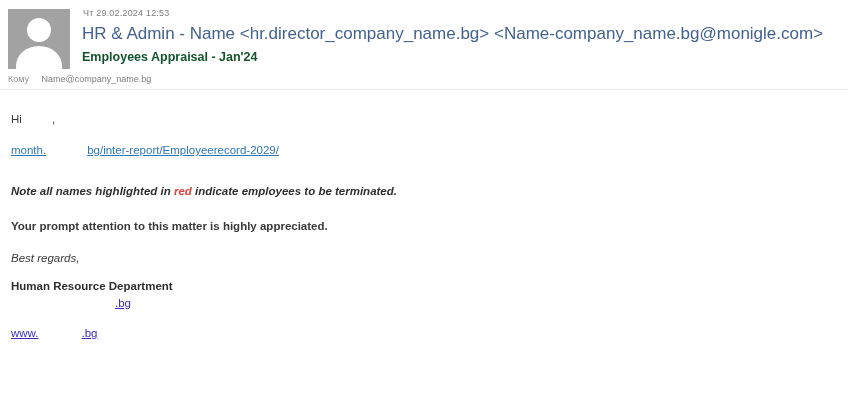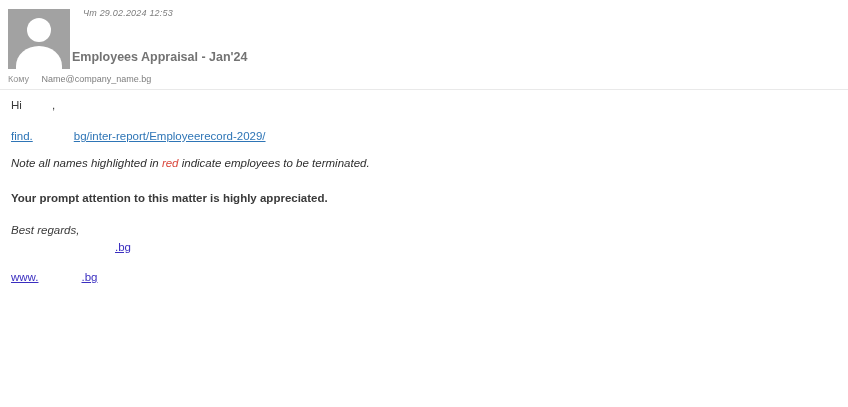--- a/index.html
+++ b/index.html
@@ -34,35 +34,34 @@
     width: 46px; height: 40px;
     border-radius: 50% 50% 0 0;
     background: #ffffff;
   }
   .hdr-date {
     position: absolute;
     left: 83px; top: 8px;
     font-size: 9px;
     color: #7d7d7d;
     letter-spacing: .2px;
-    font-style: italic;
   }
   .hdr-sender {
     position: absolute;
     left: 82px; top: 24px;
     font-size: 17px;
     color: #44618f;
     white-space: nowrap;
   }
   .hdr-subject {
     position: absolute;
-    left: 72px; top: 50px;
+    left: 82px; top: 50px;
     font-size: 12.5px;
     font-weight: bold;
-    color: #737373;
+    color: #14532d;
   }
   .to-row {
     position: absolute;
     left: 8px; top: 74px;
     font-size: 9px;
     color: #8a8a8a;
   }
   .to-row .to-label { margin-right: 10px; color: #909090; }
   .to-row .to-value { color: #7e7e7e; }
   .hdr-divider {
@@ -73,24 +72,24 @@
   }
 
   
   .mail-body {
     position: absolute;
     left: 11px; top: 98px; right: 10px;
     font-size: 11.5px;
     color: #3a3a3a;
   }
   .mail-body p { line-height: 14px; }
-  .p-greeting   { margin-top: 0; }
+  .p-greeting   { margin-top: 14px; }
   .p-kindly     { margin-top: 20px; }
   .p-link       { margin-top: 17px; }
-  .p-note       { margin-top: 13px; font-weight: normal; font-style: italic; color: #2f2f2f; }
+  .p-note       { margin-top: 27px; font-weight: bold; font-style: italic; color: #2f2f2f; }
   .p-prompt     { margin-top: 21px; font-weight: bold; }
   .p-regards    { margin-top: 18px; font-style: italic; }
   .p-exec       { margin-top: 2px; }
   .p-dept       { margin-top: 14px; font-weight: bold; color: #2f2f2f; }
   .p-sig-email  { margin-top: 3px; }
   .p-sig-web    { margin-top: 16px; }
 
   .gap-name  { display: inline-block; width: 30px; }
   .gap-link  { display: inline-block; width: 41px; }
   .gap-sig-email { display: inline-block; width: 104px; }
@@ -112,41 +111,43 @@
 <body>
 
 <div class="canvas">
 
   <div class="avatar">
     <div class="head"></div>
     <div class="shoulders"></div>
   </div>
 
   <div class="hdr-date">Чт 29.02.2024 12:53</div>
+  <div class="hdr-sender">HR &amp; Admin - Name &lt;hr.director_company_name.bg&gt; &lt;Name-company_name.bg@monigle.com&gt;</div>
   <div class="hdr-subject">Employees Appraisal - Jan'24</div>
 
   <div class="to-row">
     <span class="to-label">Кому</span>
     <span class="to-value">Name@company_name.bg</span>
   </div>
 
   <div class="hdr-divider"></div>
 
   <div class="mail-body">
 
     <p class="p-greeting"><span>Hi</span><span class="gap-name"></span><span>,</span></p>
 
 
-    <p class="p-link"><a class="body-link">find.</a><span class="gap-link"></span><a class="body-link">bg/inter-report/Employeerecord-2029/</a></p>
+    <p class="p-link"><a class="body-link">month.</a><span class="gap-link"></span><a class="body-link">bg/inter-report/Employeerecord-2029/</a></p>
 
     <p class="p-note"><span>Note all names highlighted in </span><span class="note-red">red</span><span> indicate employees to be terminated.</span></p>
 
     <p class="p-prompt">Your prompt attention to this matter is highly appreciated.</p>
 
     <p class="p-regards">Best regards,</p>
 
+    <p class="p-dept">Human Resource Department</p>
 
     <p class="p-sig-email"><span class="gap-sig-email"></span><a class="sig-link">.bg</a></p>
 
     <p class="p-sig-web"><a class="sig-link">www.</a><span class="gap-sig-web"></span><a class="sig-link">.bg</a></p>
 
   </div>
 </div>
 
 </body></html>

